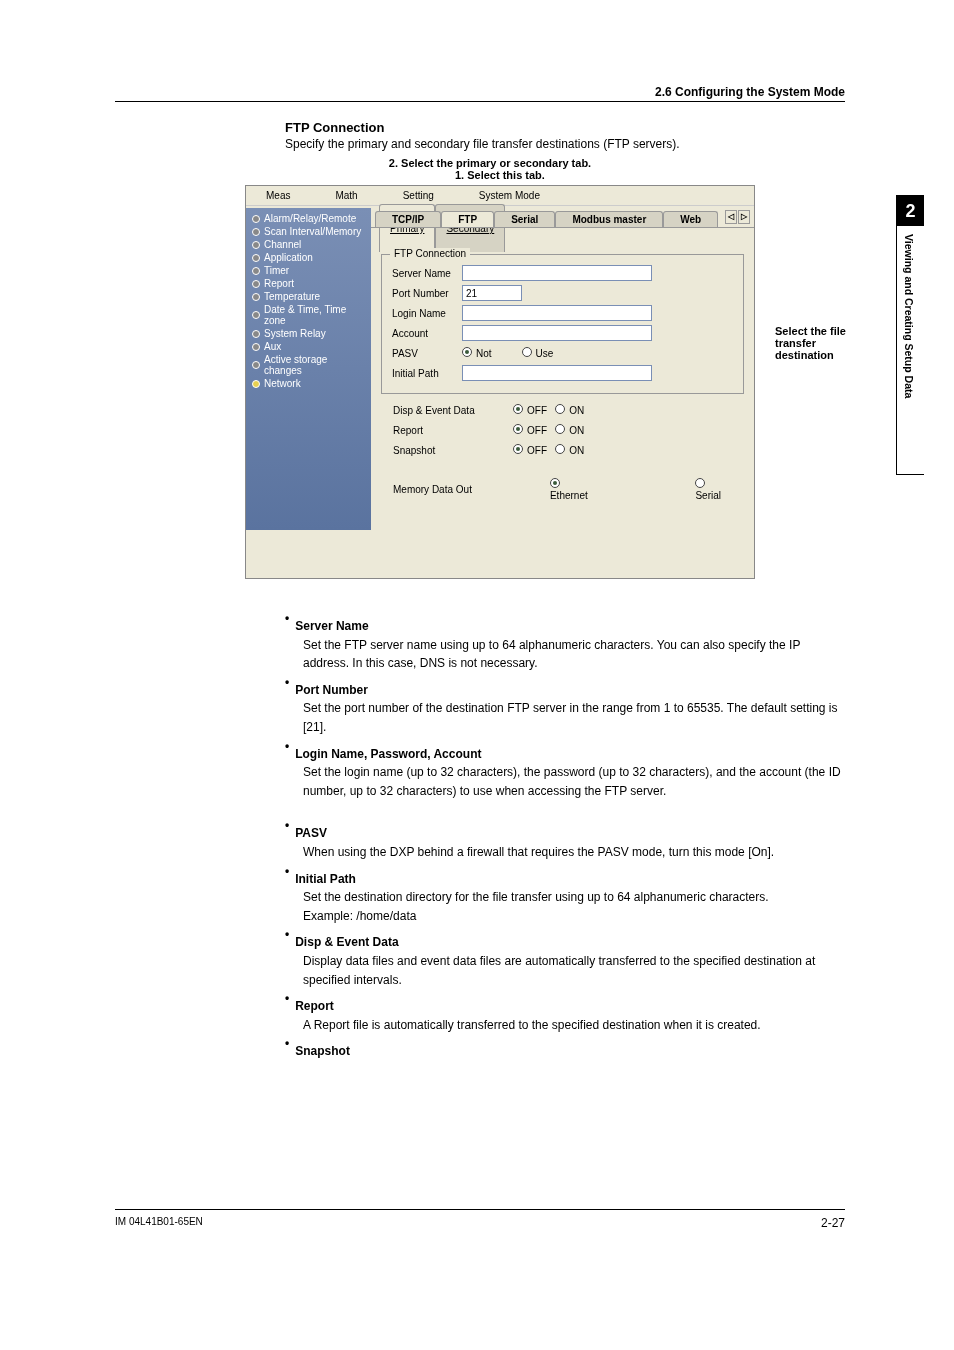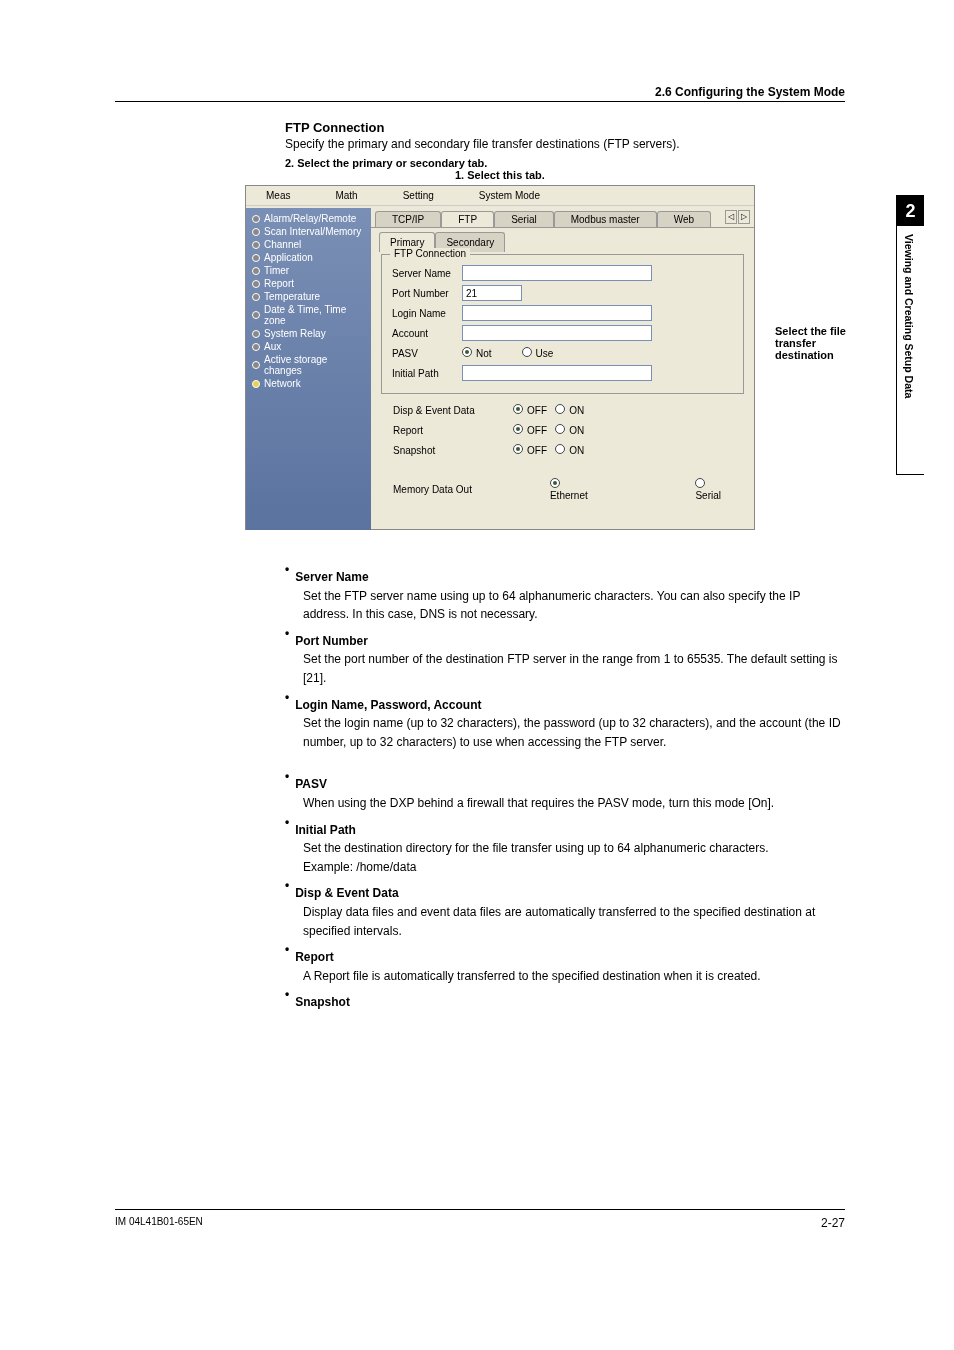--- a/index.html
+++ b/index.html
@@ -33,20 +33,21 @@
     margin-bottom: 2px;
   }
   .lead {
     font-size: 12px;
     margin-left: 170px;
     margin-bottom: 6px;
   }
   .callout-top {
     font-weight: bold;
     font-size: 11px;
+    text-align: center;
     margin-left: 170px;
     width: 410px;
   }
   
   .side-tab {
     position: absolute;
     right: 30px;
     top: 195px;
     width: 28px;
     height: 280px;
@@ -80,21 +81,21 @@
   .callout-right {
     position: absolute;
     left: 530px;
     top: 140px;
     font-weight: bold;
     font-size: 11px;
     width: 90px;
   }
   .shot {
     width: 510px;
-    height: 345px;
+    height: 394px;
     background: #ece9d8;
     border: 1px solid #888;
     font-size: 10px;
     position: relative;
   }
   .menubar {
     display: flex;
     height: 20px;
     align-items: center;
     padding-left: 20px;
@@ -135,20 +136,21 @@
     background: #ece9d8;
   }
   .toptabs {
     display: flex;
     height: 20px;
     align-items: flex-end;
     border-bottom: 1px solid #999;
     padding-left: 4px;
     gap: 0;
     position: relative;
+    font-weight: bold;
   }
   .toptab {
     font-size: 10px;
     padding: 2px 16px;
     border: 1px solid #999;
     border-bottom: none;
     background: #d6d3c4;
     border-radius: 3px 3px 0 0;
   }
   .toptab.active { background: #ece9d8; }
@@ -169,25 +171,26 @@
   }
   .subtabs {
     display: flex;
     height: 18px;
     align-items: flex-end;
     padding-left: 8px;
     margin-top: 6px;
   }
   .subtab {
     font-size: 10px;
-    padding: 4px 10px;
+    padding: 18px 10px;
     border: 1px solid #999;
     border-bottom: none;
     background: #d6d3c4;
     border-radius: 3px 3px 0 0;
+    text-decoration: underline;
   }
   .subtab.active { background: #ece9d8; }
   .group {
     margin: 2px 10px 6px 10px;
     border: 1px solid #999;
     padding: 8px 10px 10px 10px;
     position: relative;
   }
   .group-title {
     position: absolute;

